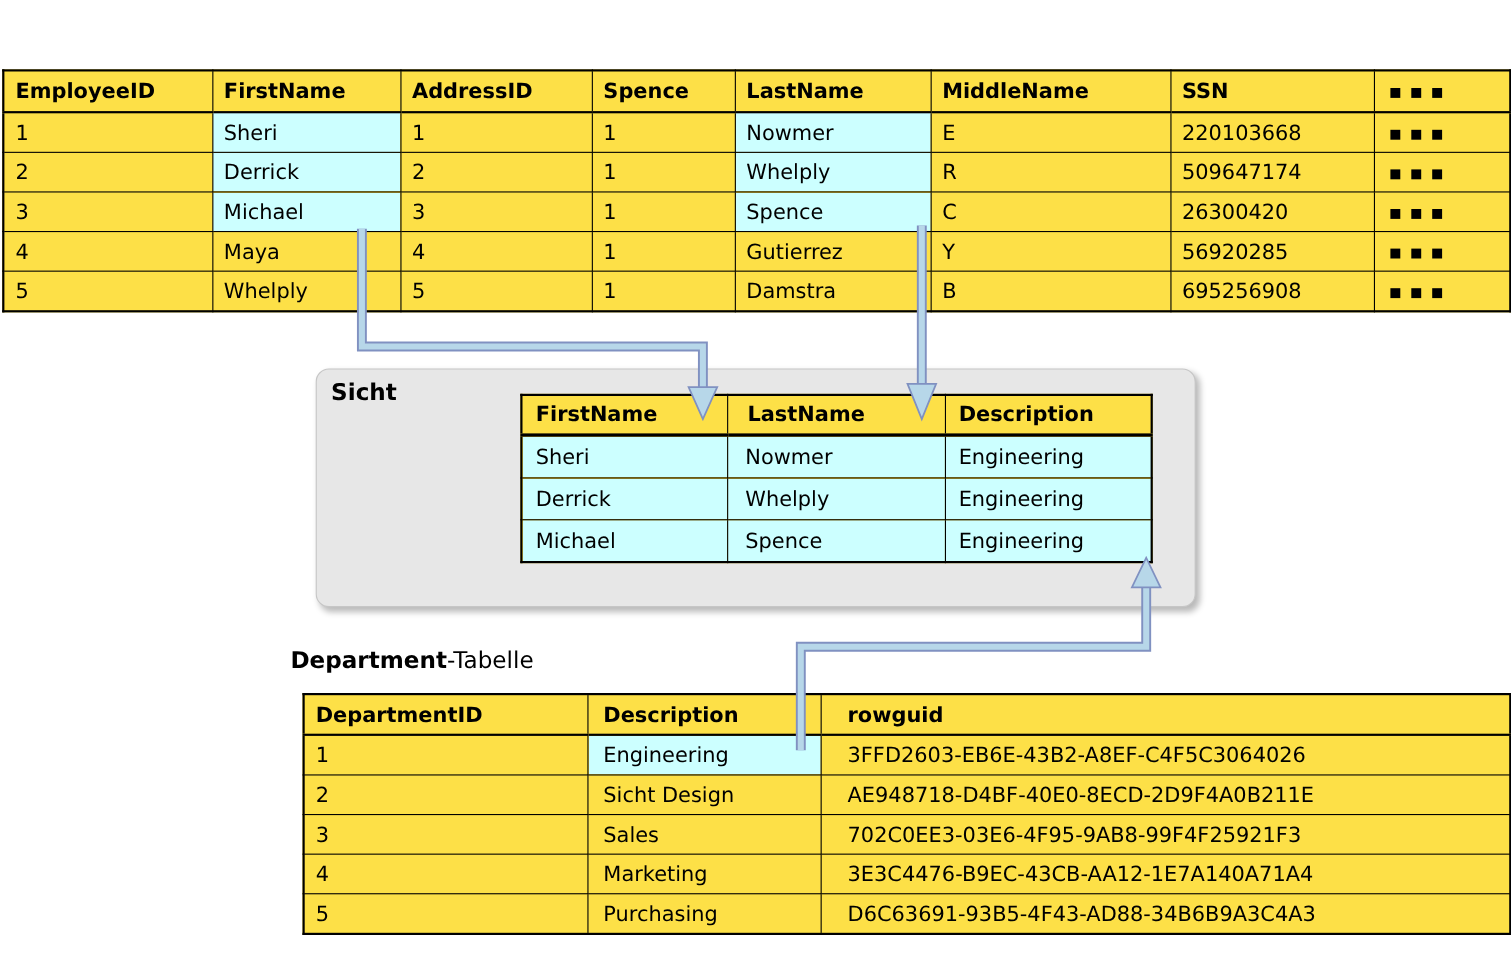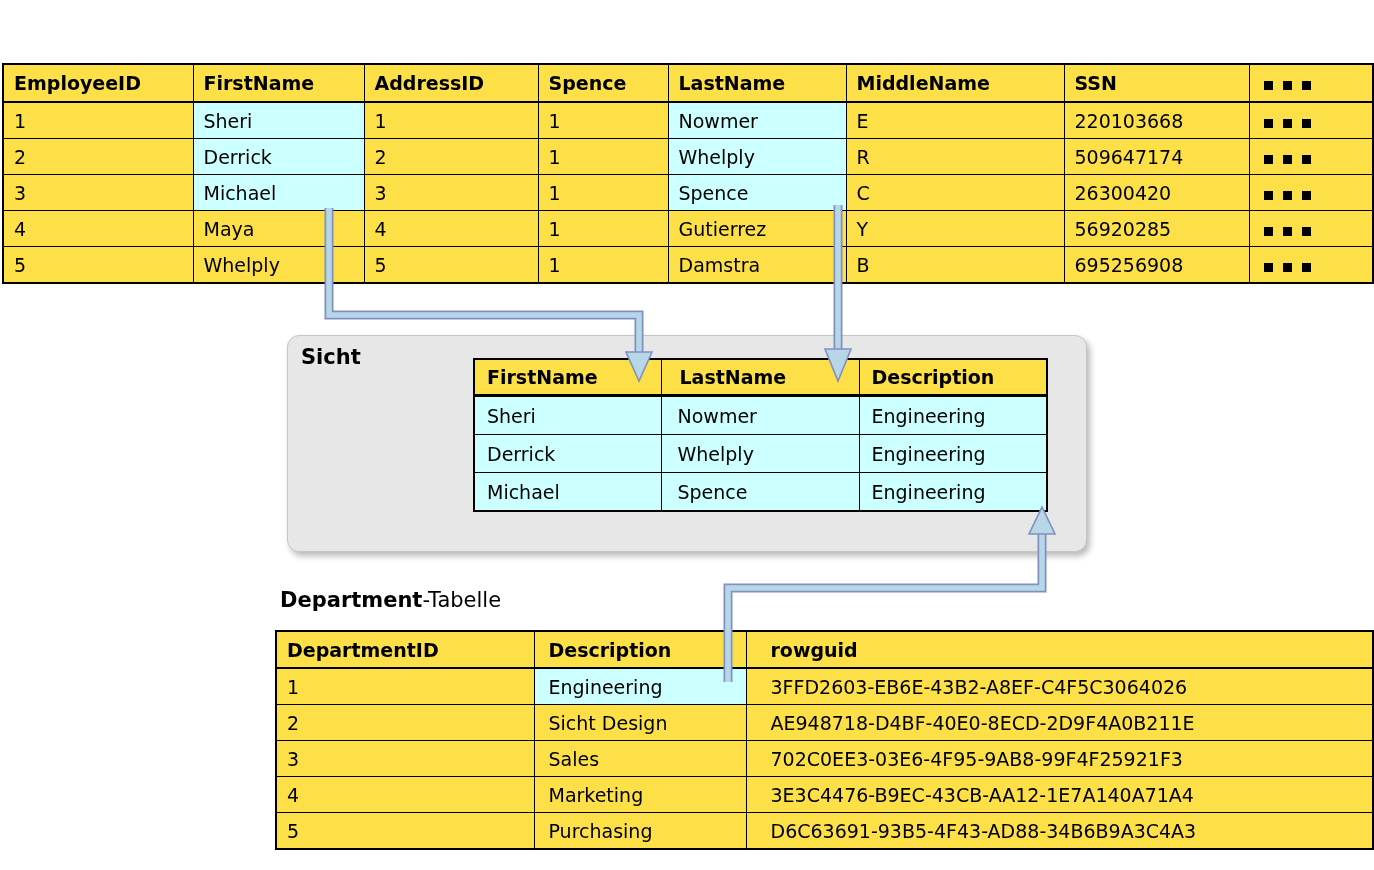--- a/index.html
+++ b/index.html
@@ -191,21 +191,21 @@
       <td class="hl">Engineering</td>
     </tr>
     <tr>
       <td class="hl">Michael</td>
       <td class="hl c1">Spence</td>
       <td class="hl">Engineering</td>
     </tr>
   </tbody>
     </table>
 
-  <div class="diagram-title" style="left:280px;top:588px;">
+  <div class="diagram-title" style="left:264px;top:588px;">
     <span class="b">Department</span><span>-Tabelle</span>
   </div>
 
   <table class="dbt" id="dept-table">
     <colgroup>
         <col style="width:258px">
         <col style="width:212px">
         <col style="width:627px">
       </colgroup>
     <tbody>

